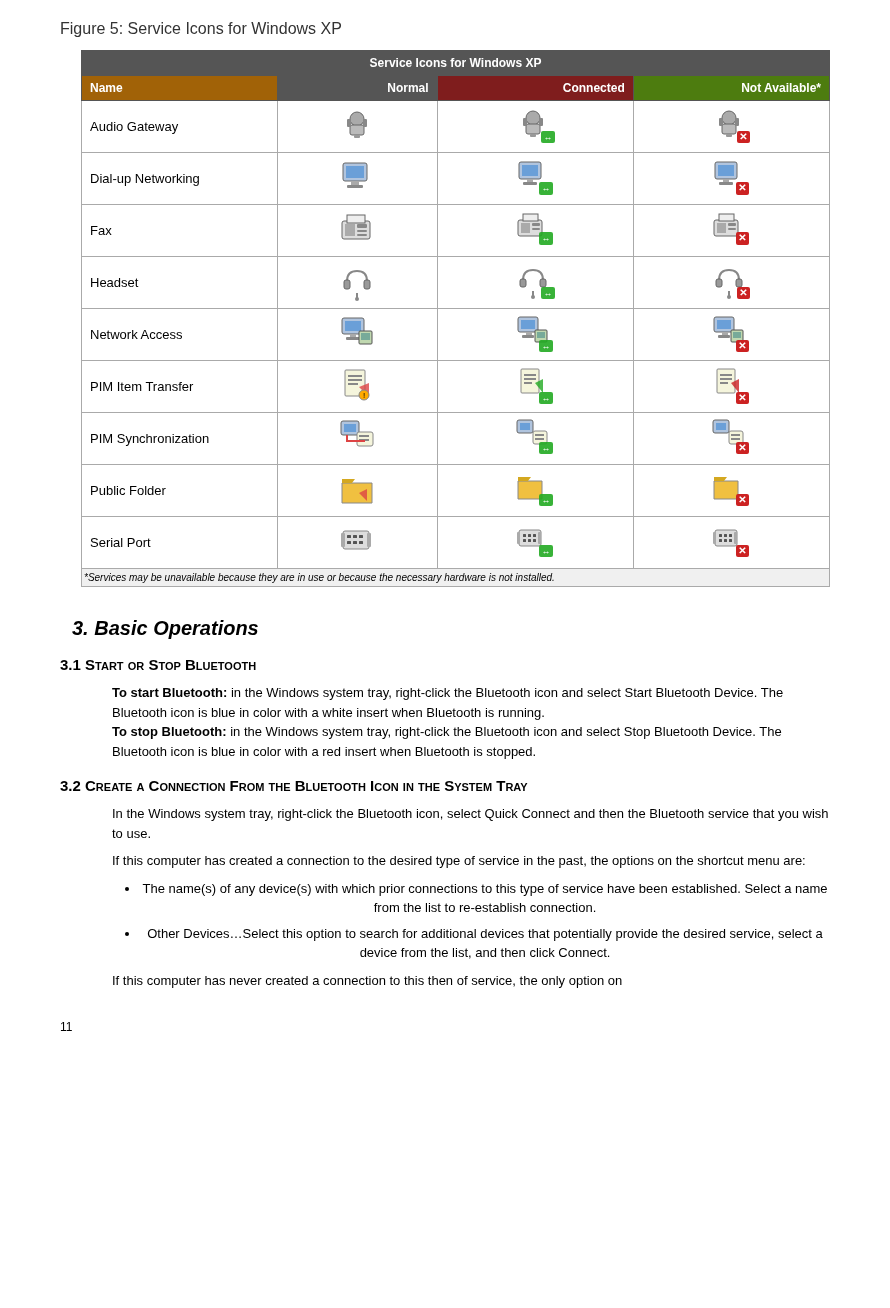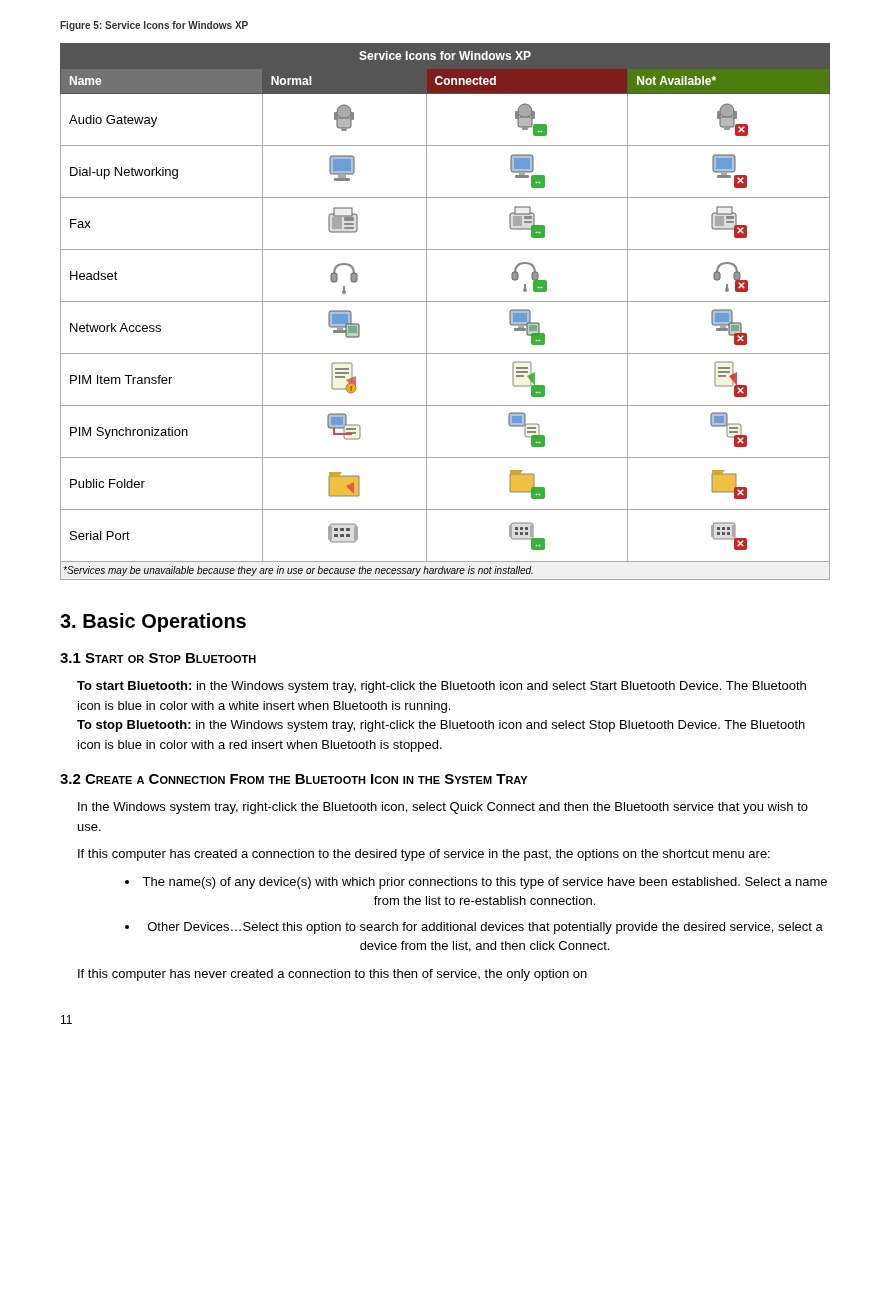--- a/index.html
+++ b/index.html
@@ -7,42 +7,42 @@
       font-family: Arial, sans-serif;
       font-size: 13px;
       background: #fff;
       color: #000;
       width: 890px;
       min-height: 1308px;
       padding: 20px 60px 40px 60px;
     }
 
     .figure-caption {
-      font-size: 10px;
+      font-size: 16px;
       color: #333;
       margin-bottom: 12px;
-      font-weight: bold;
     }
 
     .service-table-wrapper {
       margin-bottom: 30px;
+      margin-left: 21px;
     }
 
     .service-table {
       width: 100%;
       border-collapse: collapse;
       border: 1px solid #555;
       font-size: 12px;
     }
 
     .service-table th {
       background: #666;
       color: #fff;
       font-weight: bold;
-      text-align: left;
+      text-align: right;
       padding: 5px 8px;
       border: 1px solid #555;
     }
 
     .service-table th.name-header {
       text-align: left;
     }
 
     .service-table td {
       border: 1px solid #aaa;
@@ -76,40 +76,41 @@
       font-size: 10px;
       font-style: italic;
       padding: 3px 2px;
       border: 1px solid #aaa;
     }
 
     
     .section-heading {
       font-size: 20px;
       font-weight: bold;
-      margin: 24px 0 16px 0;
+      margin: 24px 0 16px 12px;
+      font-style: italic;
     }
 
     .subsection-heading {
       font-size: 15px;
       font-weight: normal;
       margin: 16px 0 10px 0;
     }
 
     .subsection-heading .num {
       font-weight: bold;
     }
 
     .subsection-heading .small-caps {
       font-variant: small-caps;
       font-weight: bold;
     }
 
     .body-text {
-      margin-left: 17px;
+      margin-left: 52px;
       margin-bottom: 8px;
       line-height: 1.5;
     }
 
     .body-text .bold {
       font-weight: bold;
     }
 
     .bullet-list {
       margin-left: 80px;
@@ -134,21 +135,21 @@
 
 <div class="figure-caption">Figure 5: Service Icons for Windows XP</div>
 
 <div class="service-table-wrapper">
   <table class="service-table">
     <thead>
       <tr>
         <th colspan="4" style="text-align:center; background:#555;">Service Icons for Windows XP</th>
       </tr>
       <tr>
-        <th class="name-header" style="background:#737373; text-align:left; width:160px;">Name</th>
+        <th class="name-header" style="background:#a16207; text-align:left; width:160px;">Name</th>
         <th style="background:#555; width:130px;">Normal</th>
         <th style="background:#7f1d1d; width:160px;">Connected</th>
         <th style="background:#4d7c0f; width:160px;">Not Available*</th>
       </tr>
     </thead>
     <tbody>
 
       <tr>
         <td class="name-cell">Audio Gateway</td>
         <td class="icon-cell">

